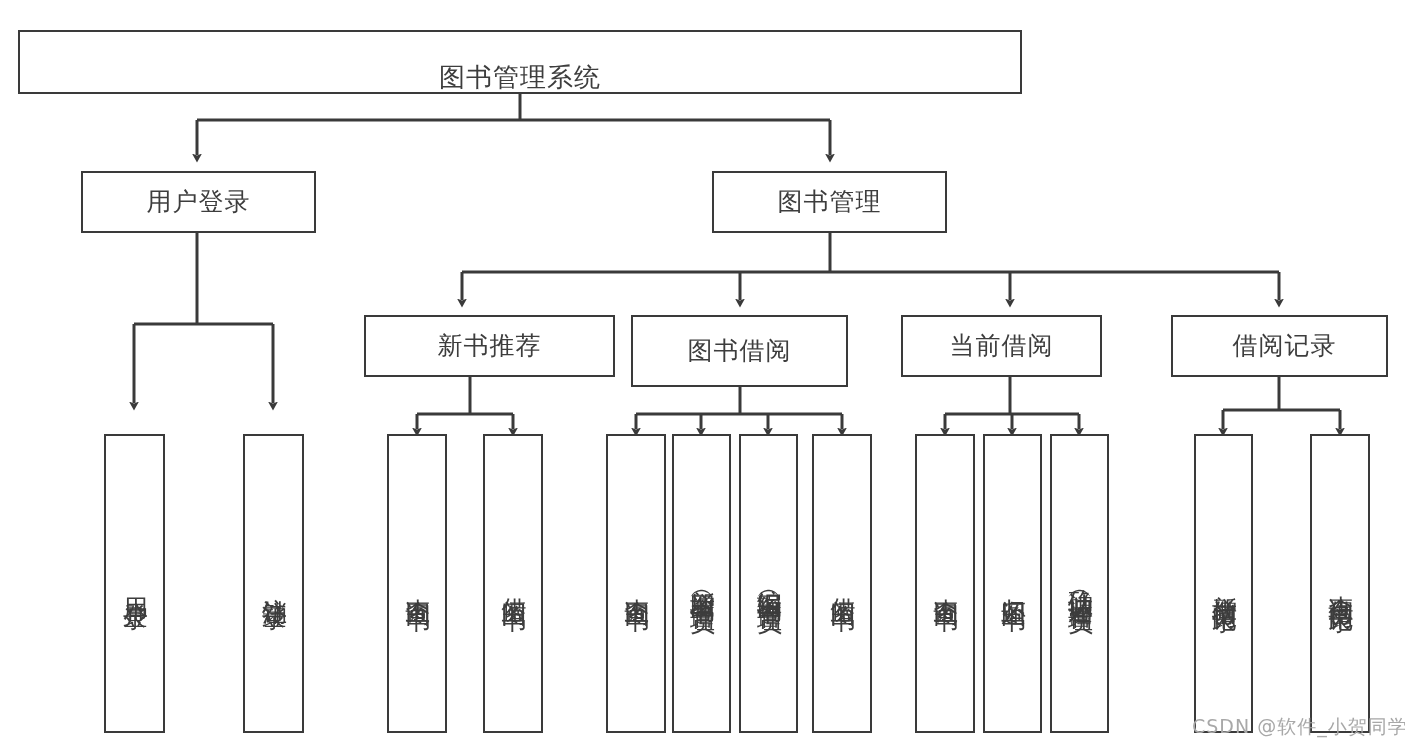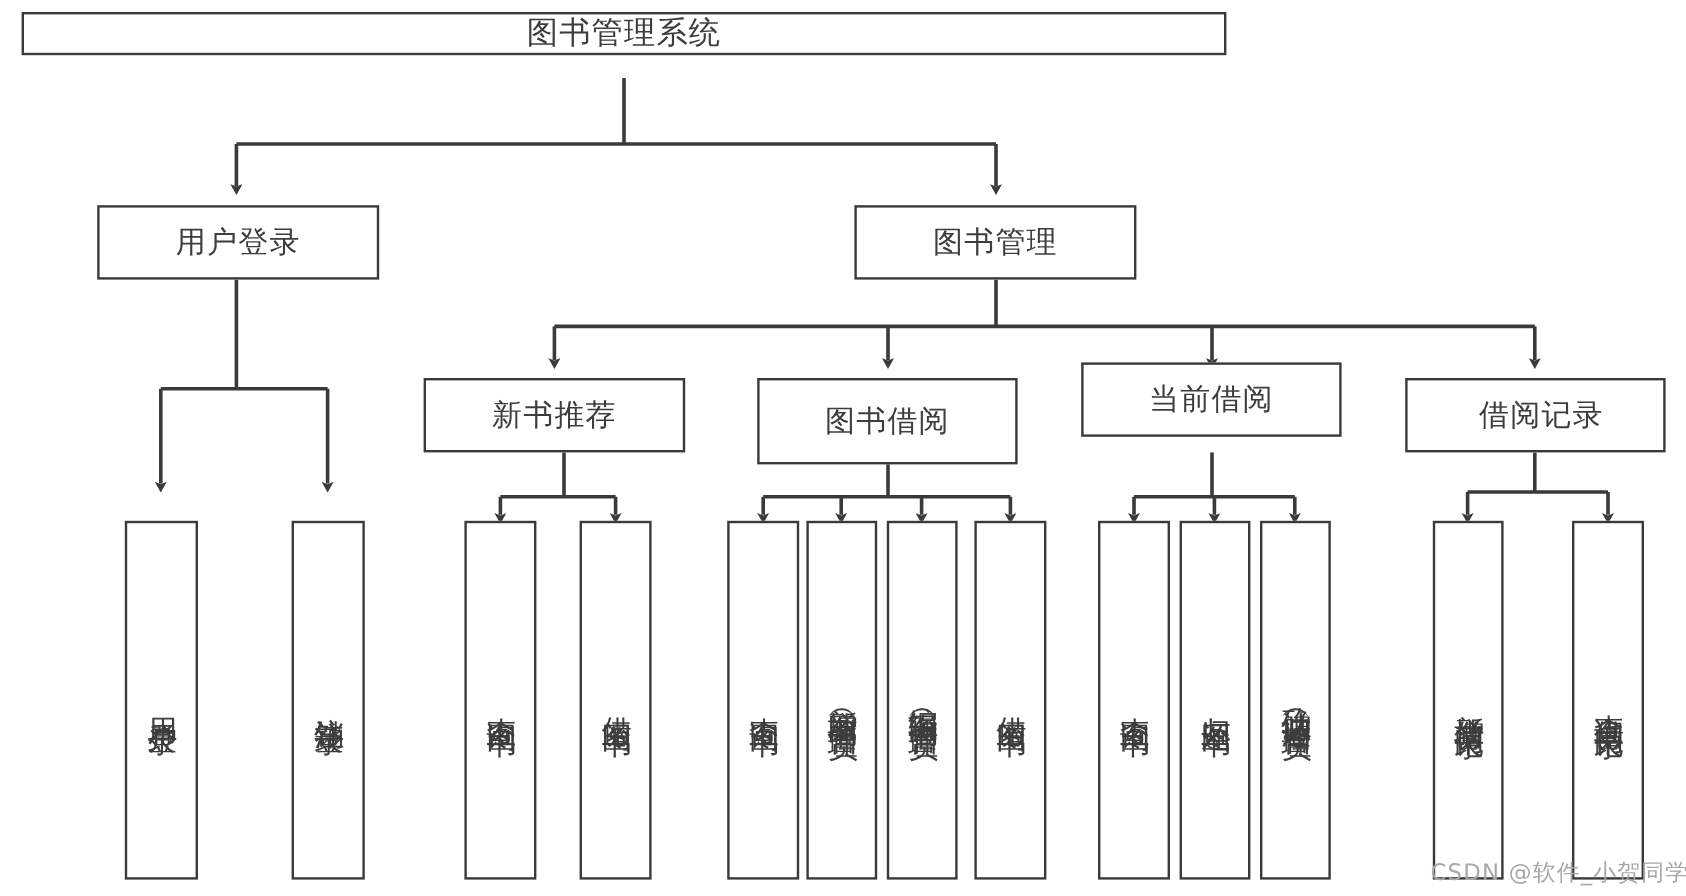--- a/index.html
+++ b/index.html
@@ -116,38 +116,38 @@
       <path d="M1012,414 L1012,429" marker-end="url(#arrow)"></path>
       <path d="M1079,414 L1079,429" marker-end="url(#arrow)"></path>
 
       <path d="M1279,377 L1279,410"></path>
       <path d="M1223,410 L1340,410"></path>
       <path d="M1223,410 L1223,429" marker-end="url(#arrow)"></path>
       <path d="M1340,410 L1340,429" marker-end="url(#arrow)"></path>
     </g>
   </svg>
 
-  <div class="node h root" style="left:18px; top:10px; width:1004px; height:36px;">
+  <div class="node h root" style="left:18px; top:30px; width:1004px; height:64px;align-items:flex-end;">
     <span>图书管理系统</span>
   </div>
 
   <div class="node h" style="left:81px; top:171px; width:235px; height:62px;">
     <span>用户登录</span>
   </div>
   <div class="node h" style="left:712px; top:171px; width:235px; height:62px;">
     <span>图书管理</span>
   </div>
 
-  <div class="node h" style="left:353px; top:315px; width:218px; height:62px;">
+  <div class="node h" style="left:364px; top:315px; width:251px; height:62px;">
     <span>新书推荐</span>
   </div>
   <div class="node h" style="left:631px; top:315px; width:217px; height:72px;">
     <span>图书借阅</span>
   </div>
-  <div class="node h" style="left:901px; top:302px; width:217px; height:62px;">
+  <div class="node h" style="left:901px; top:315px; width:201px; height:62px;">
     <span>当前借阅</span>
   </div>
   <div class="node h" style="left:1171px; top:315px; width:217px; height:62px;padding-left:10px;">
     <span>借阅记录</span>
   </div>
 
   <div class="node v" style="left:104px; top:434px; width:61px; height:299px;">
     <span class="vtext">用户登录</span>
   </div>
   <div class="node v" style="left:243px; top:434px; width:61px; height:299px;">

